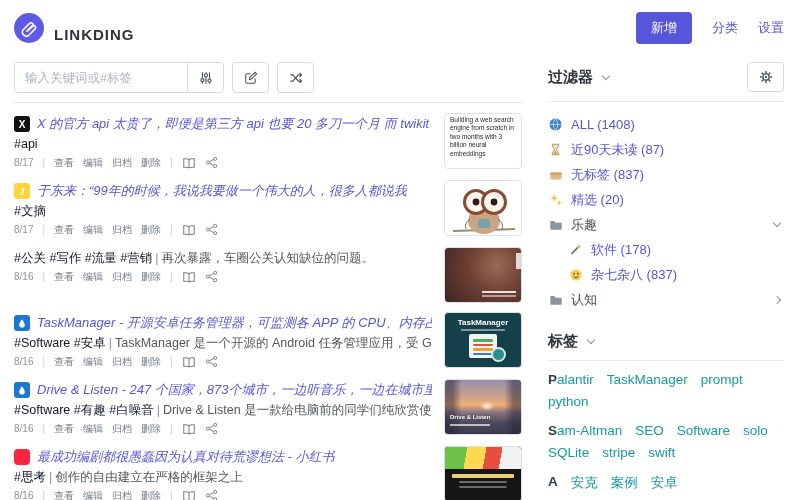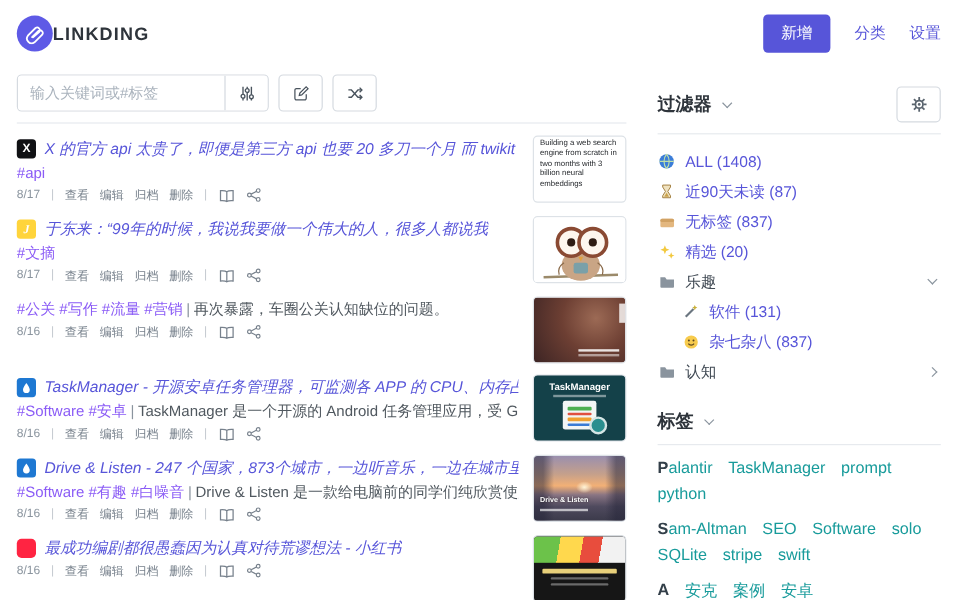--- a/index.html
+++ b/index.html
@@ -2,21 +2,21 @@
 <html><head>
 <meta charset="utf-8">
 <style>
   * { margin:0; padding:0; box-sizing:border-box; }
   html,body { width:800px; height:500px; background:#fff; overflow:hidden;
     font-family:"Liberation Sans","DejaVu Sans",sans-serif; color:#303742; }
   a { text-decoration:none; cursor:pointer; }
 
   
   .header { display:flex; justify-content:space-between; align-items:center; padding:12px 16px 6px 14px; }
-  .brand { display:flex; align-items:center; }
+  .brand { display:flex; align-items:flex-end; gap:10px; }
   .logo { width:30px; height:30px; border-radius:50%; background:#5e5ae6; display:flex; align-items:center; justify-content:center; }
   .brand-name { font-size:15px; font-weight:700; letter-spacing:1px; color:#2e343b; }
   .nav { display:flex; align-items:center; gap:20px; }
   .btn-primary { background:#5755d9; color:#fff; font-size:13px; padding:7px 15px; border-radius:4px; border:none; }
   .nav-link { color:#5755d9; font-size:13px; }
 
   
   .main { display:flex; gap:26px; padding:6px 16px 0 14px; }
   .content { flex:1; min-width:0; }
   .side { width:236px; flex-shrink:0; }
@@ -39,21 +39,21 @@
   .fav { width:16px; height:16px; border-radius:3px; flex-shrink:0; display:flex; align-items:center; justify-content:center;
          font-size:10px; font-weight:700; color:#fff; position:relative; }
   .fav-x { background:#101114; }
   .fav-yellow { background:#ffd43b; font-style:italic; font-family:"Liberation Serif",serif; }
   .fav-green { background:#2aae67; border-radius:50%; }
   .fav-green::after { content:""; position:absolute; width:8px; height:6px; background:#fff; border-radius:2px; }
   .fav-blue { background:#1e78d2; }
   .fav-red { background:#ff2442; border-radius:4px; }
   .title { font-size:13px; font-weight:500; font-style:italic; color:#5755d9; white-space:nowrap; overflow:hidden; display:block; }
   .tag-row { font-size:12.5px; height:20px; line-height:20px; white-space:nowrap; overflow:hidden; }
-  .tags { color:#8b5cf6; }
+  .tags { color:#0f172a; }
   .sep { color:#8a949e; margin:0 3px; }
   .desc { color:#50585f; }
   .meta-row { display:flex; align-items:center; gap:9px; font-size:10px; color:#8a949e; height:17px; }
   .action { color:#77818c; }
   .micon { color:#77818c; display:flex; align-items:center; }
   .msep { color:#c3c9cf; }
 
   .thumb { width:78px; height:56px; border:1px solid #dde2e7; border-radius:4px; flex-shrink:0; overflow:hidden; position:relative; background:#fff; display:block; }
   .thumb-text1 { font-size:6.5px; line-height:1.3; color:#25282c; padding:2px 5px; font-weight:500; }
   .thumb-photo { background:radial-gradient(circle at 68% 32%, #9c6a55 0%, #6d3f33 45%, #3c2424 100%); }
@@ -70,21 +70,21 @@
   .thumb-dl .sun { position:absolute; left:46%; top:38%; width:14px; height:10px; border-radius:50%; background:radial-gradient(closest-side,#fff4d8,rgba(255,220,150,0)); }
   .thumb-dl .bld { position:absolute; inset:0; background:linear-gradient(90deg, rgba(35,35,55,.5) 0 10%, rgba(35,35,55,0) 22% 78%, rgba(35,35,55,.5) 90%); }
   .thumb-dl .cap { position:absolute; left:5px; bottom:14px; color:#fff; font-size:6px; font-weight:700; text-shadow:0 0 2px rgba(0,0,0,.6); }
   .thumb-dl .cap2 { position:absolute; left:5px; bottom:8px; width:40px; height:2px; background:rgba(255,255,255,.65); }
   .thumb-xhs { background:#161616; }
   .thumb-xhs .art { height:22px; background:linear-gradient(100deg,#6cc24a 0 28%,#ffd84d 28% 52%,#e84d3d 52% 72%,#f2f2f2 72% 100%); }
   .thumb-xhs .l1 { width:62px; height:4px; background:#e8d07a; margin:5px auto 3px; border-radius:1px; }
   .thumb-xhs .l2,.thumb-xhs .l3 { width:48px; height:2px; background:#6a6a6a; margin:3px auto; border-radius:1px; }
 
   
-  .side-section-header { display:flex; align-items:center; margin-top:16px; }
+  .side-section-header { display:flex; align-items:center; margin-top:6px; }
   .side-title { font-size:15px; font-weight:700; color:#2e343b; }
   .chev { width:6px; height:6px; border-right:1.5px solid #8a949e; border-bottom:1.5px solid #8a949e; display:inline-block; }
   .chev-down { transform:rotate(45deg); margin-left:10px; margin-top:-3px; }
   .chev-right { transform:rotate(-45deg); }
   .gear-btn { margin-left:auto; width:37px; height:30px; border:1px solid #d5dae0; border-radius:4px; background:#fff; display:flex; align-items:center; justify-content:center; color:#5a646e; }
   .filter-list { margin-top:2px; }
   .frow { display:flex; align-items:center; gap:8px; height:25px; font-size:13px; color:#5755d9; }
   .frow.folder { color:#424b55; }
   .frow.indent { padding-left:20px; }
   .frow .ficon { width:15px; height:15px; flex-shrink:0; display:flex; align-items:center; justify-content:center; }
@@ -352,20 +352,21 @@
         <span class="cap2"></span>
       </a>
     </div>
 
     <div class="item">
       <div class="item-main">
         <div class="title-row">
           <span class="fav fav-red"></span>
           <a class="title">最成功编剧都很愚蠢因为认真对待荒谬想法 - 小红书</a>
         </div>
+        <div class="tag-row"><span class="tags">#思考</span><span class="sep">|</span><span class="desc">创作的自由建立在严格的框架之上</span></div>
         <div class="meta-row">
           <span>8/16</span>
             <span class="msep">|</span>
           <a class="action">查看</a>
           <a class="action">编辑</a>
           <a class="action">归档</a>
           <a class="action">删除</a>
           <span class="msep">|</span>
           <a class="micon">
               <svg width="14" height="14" viewBox="0 0 16 16" fill="none" stroke="currentColor" stroke-width="1.2">
@@ -461,21 +462,21 @@
         <span>乐趣</span>
         <span class="rchev chev chev-down"></span>
       </div>
       <div class="frow indent">
         <span class="ficon">
             <svg width="13" height="13" viewBox="0 0 16 16">
               <line x1="3" y1="13.5" x2="11" y2="5.5" stroke="#6b7680" stroke-width="2.2"></line>
               <path d="M12.3 1.5 l.8 1.8 1.8.8 -1.8.8 -.8 1.8 -.8-1.8 -1.8-.8 1.8-.8 Z" fill="#c9b037"></path>
             </svg>
           </span>
-        <span>软件 (131)</span>
+        <span>软件 (178)</span>
       </div>
       <div class="frow indent">
         <span class="ficon">
             <svg width="14" height="14" viewBox="0 0 16 16">
               <circle cx="8" cy="8" r="6.3" fill="#f7cb4d"></circle>
               <circle cx="5.8" cy="6.5" r="0.95" fill="#5b4420"></circle>
               <circle cx="10.2" cy="6.5" r="0.95" fill="#5b4420"></circle>
               <path d="M5.3 9.5 a3.2 3.2 0 0 0 5.4 0" fill="none" stroke="#5b4420" stroke-width="1.1"></path>
             </svg>
           </span>

